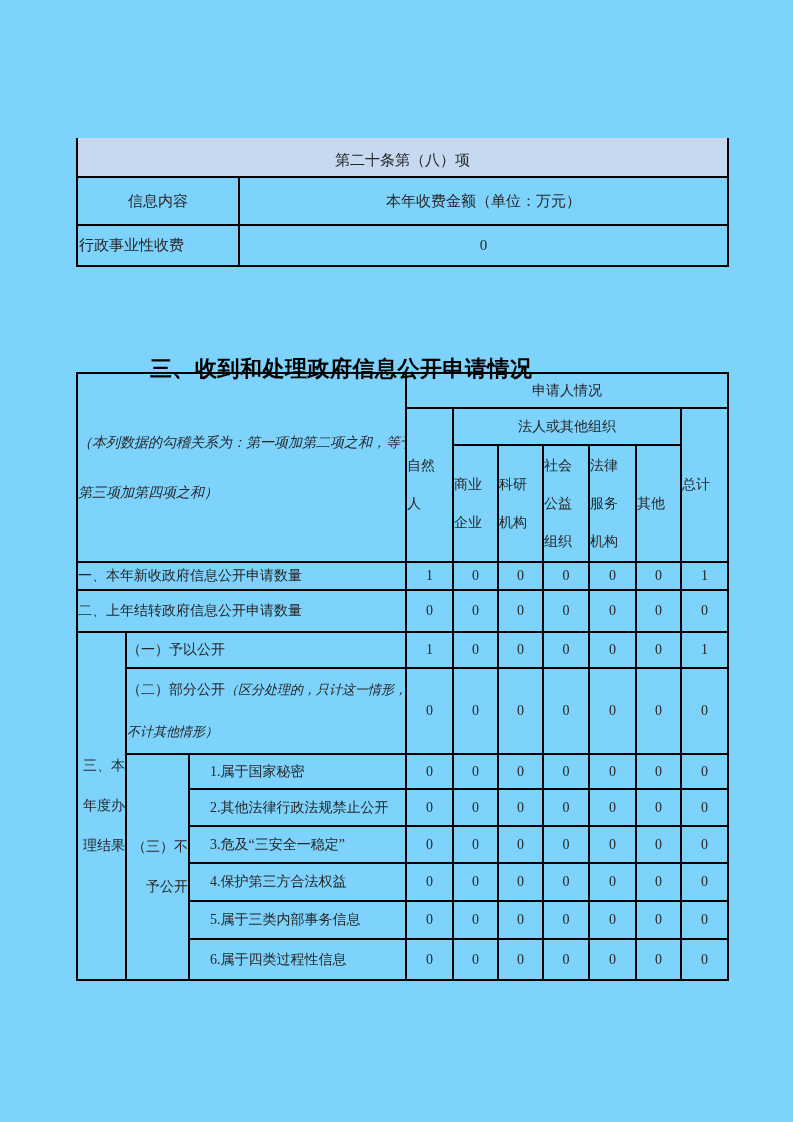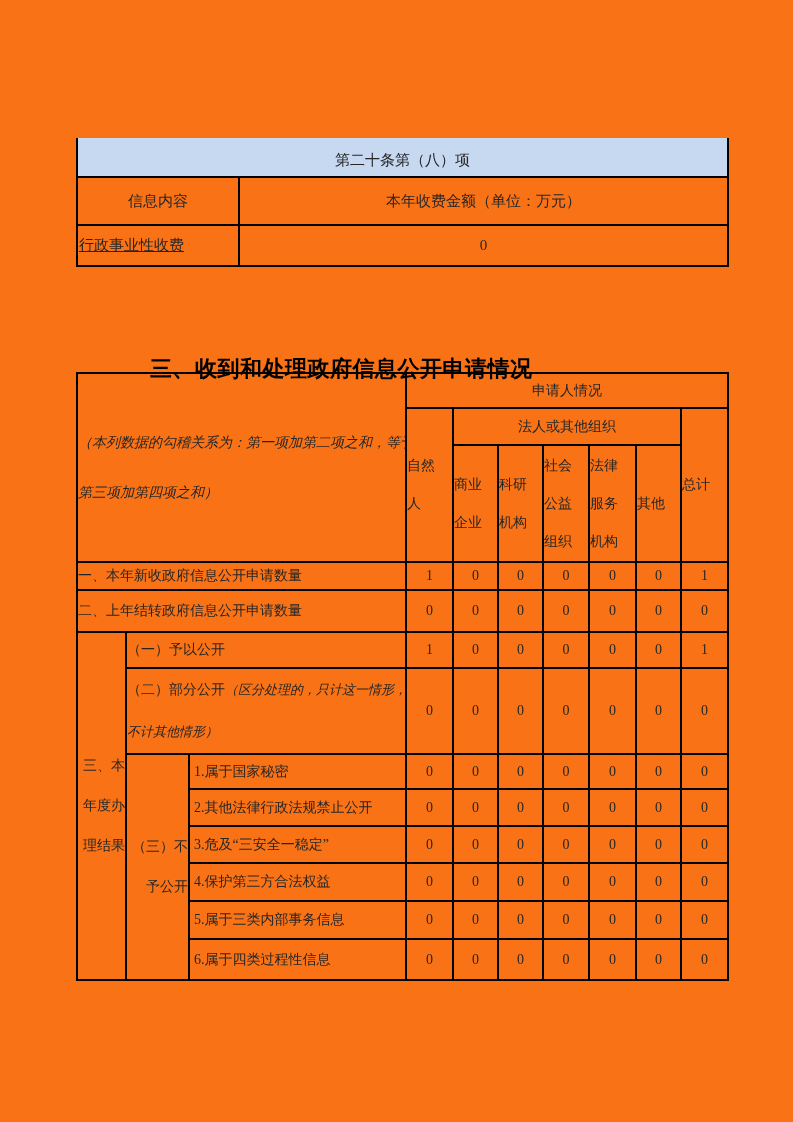--- a/index.html
+++ b/index.html
@@ -1,20 +1,20 @@
 <!DOCTYPE html>
 <html><head>
 <meta charset="utf-8">
 <style>
   html,body { margin:0; padding:0; background:#888; }
   .page {
     position: relative;
     width: 793px; height: 1122px;
     margin: 0 auto;
-    background: #f97316;
+    background: #7dd3fc;
     font-family: "Liberation Serif", serif;
     color: #262626;
     overflow: hidden;
   }
 
   table.t {
     position: absolute;
     border-collapse: collapse;
     table-layout: fixed;
   }
@@ -32,21 +32,21 @@
   table.fee tr.f1 { height: 48px; }
   table.fee tr.f2 { height: 41px; }
   table.fee td.blue {
     background: #c6d9f1;
     border-top: none;
     text-align: center;
     vertical-align: bottom;
     padding-bottom: 6px;
   }
   table.fee td.c { text-align: center; }
-  table.fee td.l { text-align: left; padding-left: 1px; text-decoration: underline; }
+  table.fee td.l { text-align: left; padding-left: 1px; }
 
   
   .section-title {
     position: absolute;
     left: 150px; top: 356px;
     font-family: "Liberation Sans", sans-serif;
     font-weight: bold;
     font-size: 22px;
     line-height: 26px;
     letter-spacing: 0.5px;
@@ -79,21 +79,21 @@
   td.hdr { line-height: 38px; padding: 0 3px; }
 
   td.note {
     text-align: left;
     padding: 16px 2px 0 3px;
     font-size: 13px;
   }
   td.note div { line-height: 50px; white-space: nowrap; }
 
   td.lbl { text-align: left; padding: 0 2px 0 5px; white-space: nowrap; }
-  td.lbl.sub { padding-left: 4px; margin-top: 36px; }
+  td.lbl.sub { padding-left: 20px; margin-top: 36px; }
 
   td.stub {
     text-align: right;
     line-height: 40px;
     font-size: 13px;
     padding: 0 1px;
   }
 
   td.partial { text-align: left; padding: 0 2px; line-height: 42px; white-space: normal; font-family: Liberation Serif, serif; }
   td.partial .nw { white-space: nowrap; }

